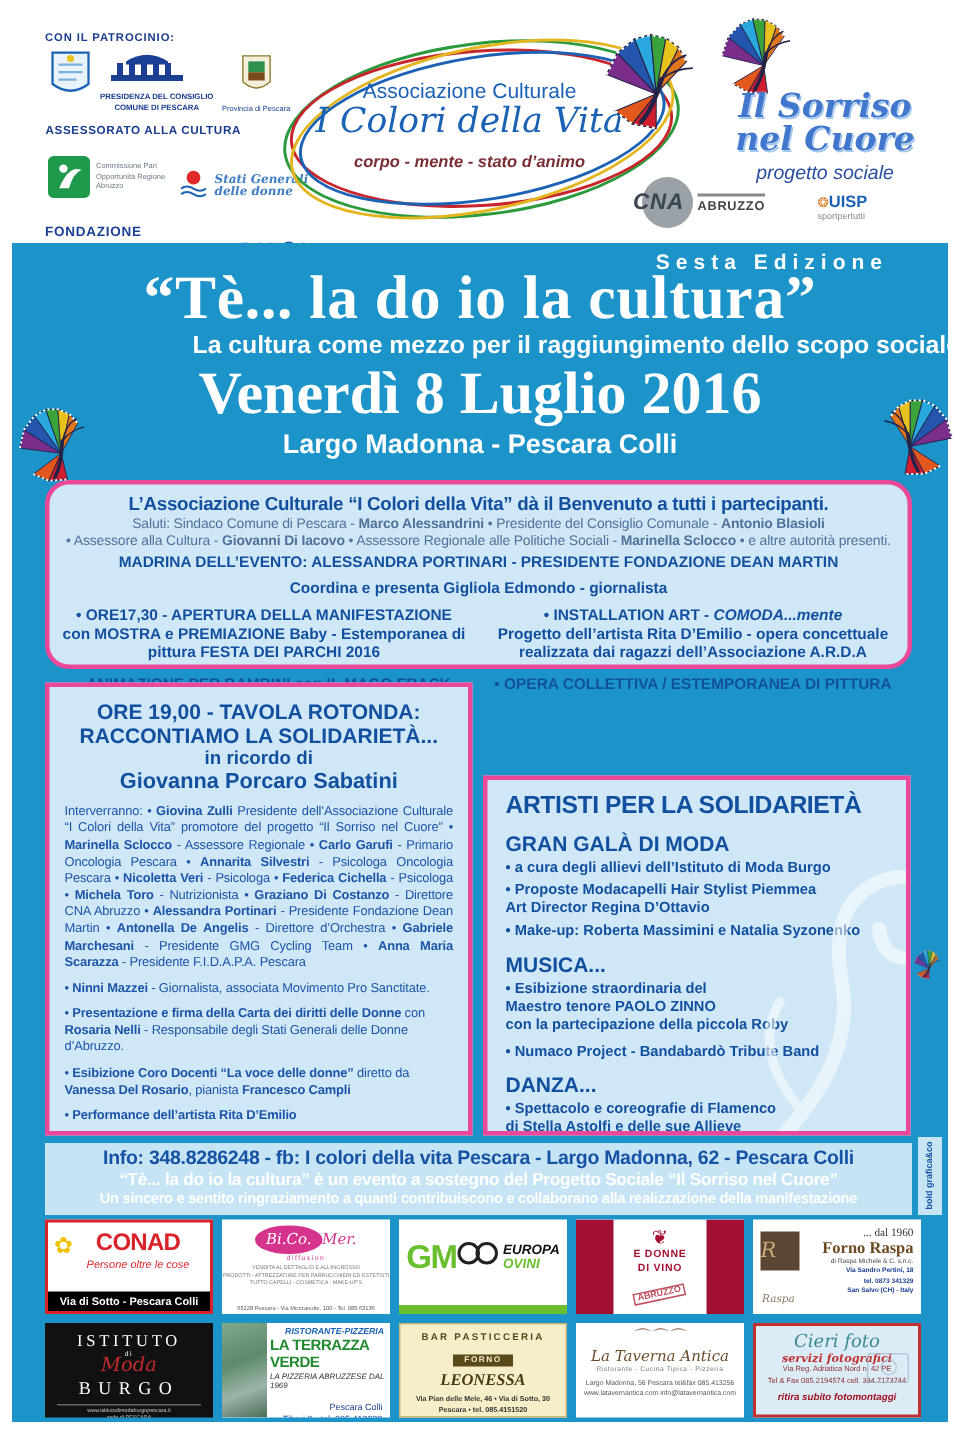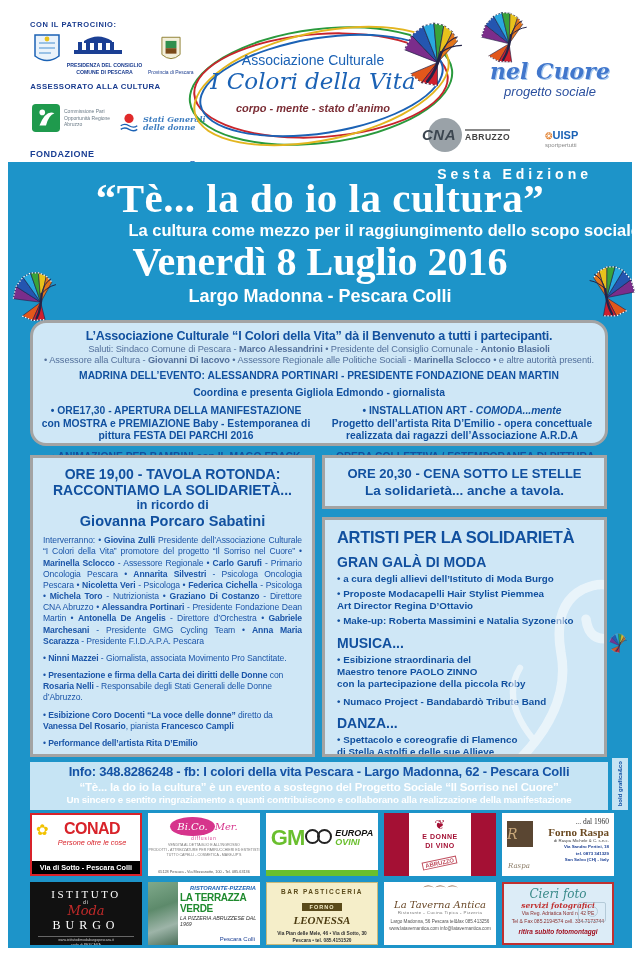--- a/index.html
+++ b/index.html
@@ -54,21 +54,21 @@
   .uisp-cap{font-size:6px;color:#888;}
   
   .edition{position:absolute;right:48px;top:166px;color:#fff;font-weight:bold;font-size:14px;letter-spacing:4px;}
   .main-title{position:absolute;left:0;top:174px;width:640px;text-align:center;color:#fff;
       font-family:"Liberation Serif",serif;font-weight:bold;font-size:41px;letter-spacing:.5px;}
   .subtitle{position:absolute;left:0;top:221px;width:640px;text-align:right;color:#fff;font-weight:bold;font-size:16.5px;}
   .date{position:absolute;left:0;top:238px;width:640px;text-align:center;color:#fff;
       font-family:"Liberation Serif",serif;font-weight:bold;font-size:40px;}
   .location{position:absolute;left:0;top:286px;width:640px;text-align:center;color:#fff;font-weight:bold;font-size:18px;}
   
-  .lightbox{position:absolute;background:#cfe7f6;border:3px solid #a3a3a3;box-sizing:border-box;}
+  .lightbox{position:absolute;background:#cfe7f6;border:3px solid #ec4899;box-sizing:border-box;}
   .welcome{left:30px;top:320px;width:578px;height:126px;border-radius:16px;text-align:center;}
   .welcome-h{color:#11509f;font-weight:bold;font-size:12.5px;letter-spacing:-.2px;margin-top:6px;}
   .saluti{color:#53709b;font-size:9.3px;letter-spacing:-.1px;margin-top:1px;}
   .madrina{color:#11509f;font-weight:bold;font-size:10.3px;margin-top:5px;}
   .coordina{color:#11509f;font-weight:bold;font-size:10.3px;margin-top:6px;}
   .welcome-cols{display:flex;margin-top:7px;}
   .wcol{flex:1;color:#11509f;font-weight:bold;font-size:10.3px;line-height:1.22;padding:0 6px;}
   .witem+.witem{margin-top:8px;}
   .leftbox{left:30px;top:455px;width:285px;height:302px;padding:8px 10px;}
   .lb-t{color:#11509f;font-weight:bold;text-align:center;line-height:1.15;}
@@ -266,20 +266,21 @@
     <div class="assoc-l3">corpo - mente - stato d’animo</div>
   </div>
   <svg class="bfly" style="left:400px;top:18px" width="72" height="72">
       <use href="#bfly"></use>
     </svg>
 
   <svg class="bfly" style="left:478px;top:8px;transform:rotate(-8deg)" width="58" height="58">
       <use href="#bfly"></use>
     </svg>
   <div class="sorriso">
+    <div class="sorriso-big">Il Sorriso</div>
     <div class="sorriso-big">nel Cuore</div>
     <div class="sorriso-sub">progetto sociale</div>
   </div>
 
   <div class="cna">
     <div class="cna-circle">
       <div class="cna-txt">CNA</div>
     </div>
     <div class="cna-reg">ABRUZZO</div>
   </div>
@@ -338,24 +339,20 @@
     <div class="lb-t t14">RACCONTIAMO LA SOLIDARIETÀ...</div>
     <div class="lb-t t13">in ricordo di</div>
     <div class="lb-t t15">Giovanna Porcaro Sabatini</div>
     <div class="speakers"><span>Interverranno: • </span><span class="rb">Giovina Zulli</span><span> Presidente dell’Associazione Culturale “I Colori della Vita” promotore del progetto “Il Sorriso nel Cuore”  • </span><span class="rb">Marinella Sclocco</span><span> - Assessore Regionale  • </span><span class="rb">Carlo Garufi</span><span> - Primario Oncologia Pescara • </span><span class="rb">Annarita Silvestri</span><span> - Psicologa Oncologia Pescara • </span><span class="rb">Nicoletta Veri</span><span> - Psicologa • </span><span class="rb">Federica Cichella</span><span> - Psicologa • </span><span class="rb">Michela Toro</span><span> - Nutrizionista • </span><span class="rb">Graziano Di Costanzo</span><span> - Direttore CNA Abruzzo • </span><span class="rb">Alessandra Portinari</span><span> - Presidente Fondazione Dean Martin • </span><span class="rb">Antonella De Angelis</span><span> - Direttore d’Orchestra • </span><span class="rb">Gabriele Marchesani</span><span> - Presidente GMG Cycling Team • </span><span class="rb">Anna Maria Scarazza</span><span>  - Presidente F.I.D.A.P.A. Pescara</span></div>
     <div class="bullet"><span>• </span><span class="rb">Ninni Mazzei</span><span> - Giornalista, associata Movimento Pro Sanctitate.</span></div>
     <div class="bullet"><span>• </span><span class="rb">Presentazione e firma della Carta dei diritti delle Donne</span><span> con </span><span class="rb">Rosaria Nelli</span><span> - Responsabile degli Stati Generali delle Donne d’Abruzzo.</span></div>
     <div class="bullet"><span>• </span><span class="rb">Esibizione Coro Docenti “La voce delle donne”</span><span> diretto da </span><span class="rb">Vanessa Del Rosario</span><span>, pianista </span><span class="rb">Francesco Campli</span></div>
     <div class="bullet"><span>• </span><span class="rb">Performance dell’artista Rita D’Emilio</span></div>
   </div>
 
-  <div class="lightbox dinner">
-    <div class="dinner-l1">ORE 20,30 - CENA SOTTO LE STELLE</div>
-    <div class="dinner-l2">La solidarietà... anche a tavola.</div>
-  </div>
 
   <div class="lightbox artists">
     <svg class="curlbox" width="160" height="220" viewBox="0 0 100 140">
         <use href="#curl"></use>
       </svg>
     <div class="art-h">ARTISTI PER LA SOLIDARIETÀ</div>
     <div class="art-sec">GRAN GALÀ DI MODA</div>
     <div class="art-item">• a cura degli allievi dell’Istituto di Moda Burgo</div>
     <div class="art-item">
         <span>• Proposte Modacapelli Hair Stylist Piemmea</span>

